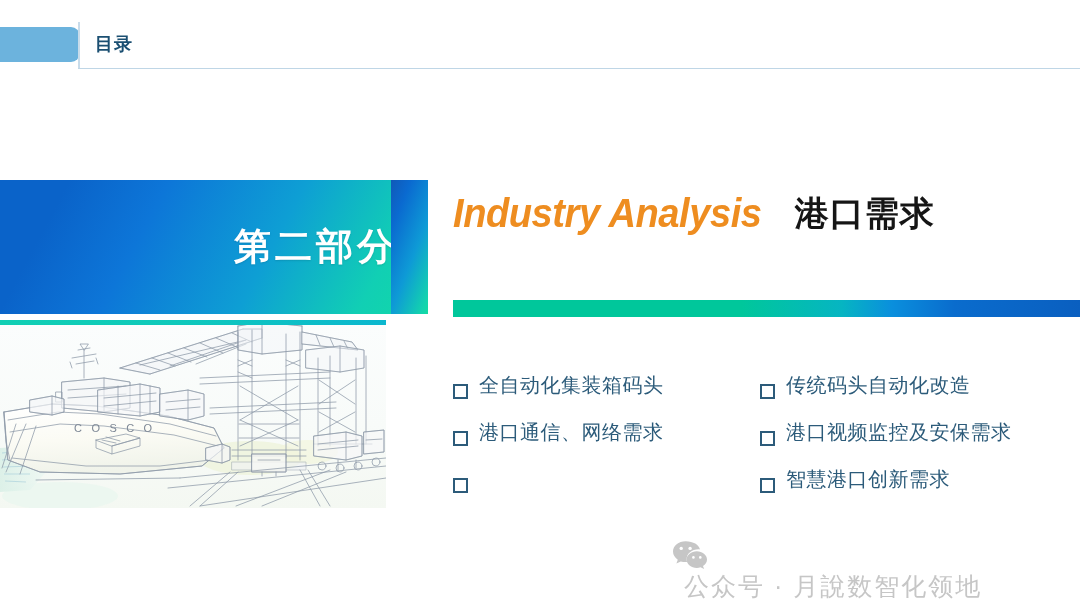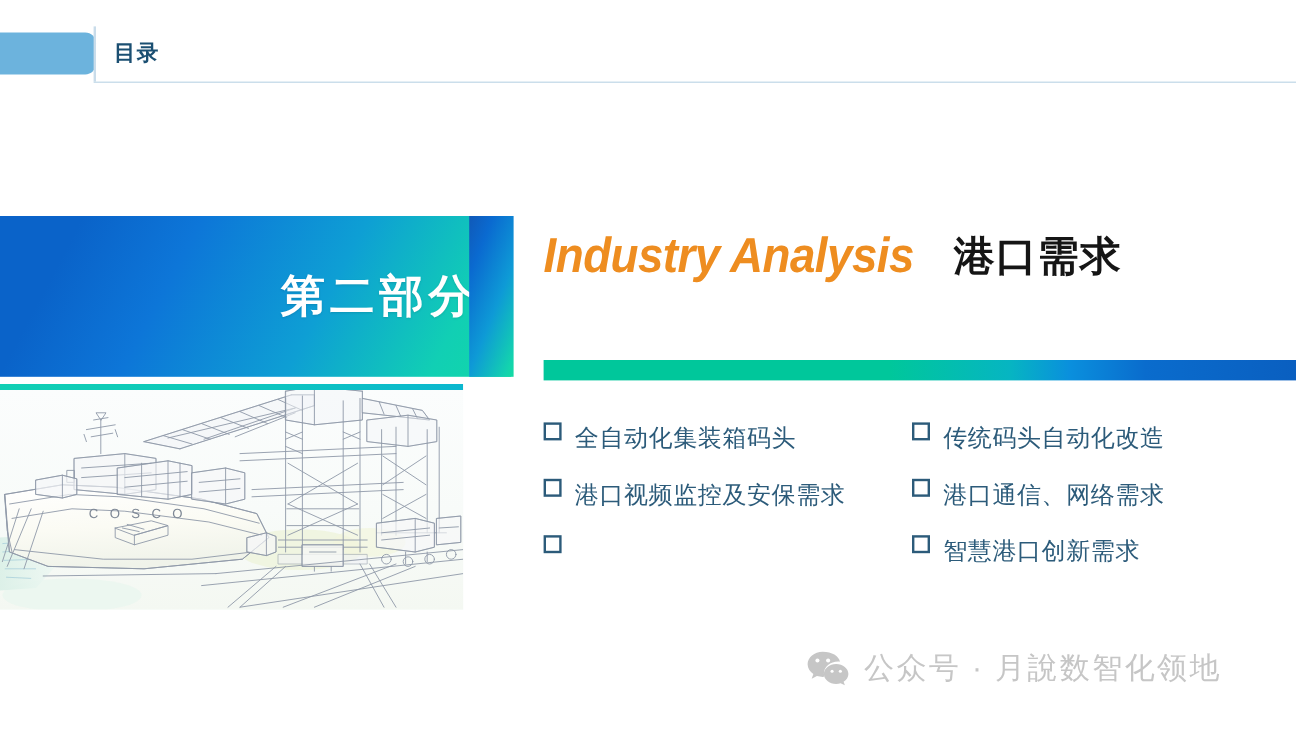--- a/index.html
+++ b/index.html
@@ -155,43 +155,44 @@
   #bullets {
     position: absolute;
     left: 453px; top: 352px;
     width: 627px;
     display: grid;
     grid-template-columns: 307px 320px;
     grid-auto-rows: 47px;
   }
   .bullet-item {
     display: flex;
-    align-items: flex-start;
+    align-items: flex-end;
     white-space: nowrap;
   }
   .bullet-mark {
     width: 11px; height: 11px;
     border: 2.5px solid #2c5b7a;
     margin-right: 11px;
     flex: 0 0 auto;
   }
   .bullet-text {
     font-size: 20px;
     color: #2c5b7a;
     letter-spacing: 0.5px;
   }
 
   
   #watermark {
     position: absolute;
     left: 672px; top: 540px;
     display: flex;
-    align-items: center;
+    align-items: flex-start;
     white-space: nowrap;
     color: #c6c6c6;
+    flex-direction: column;
   }
   #watermark .wm-text {
     font-size: 25px;
     letter-spacing: 2px;
     margin-left: 12px;
   }
 </style>
 </head>
 <body>
 
@@ -422,25 +423,25 @@
     <div class="bullet-item">
       <span class="bullet-mark"></span>
       <span class="bullet-text">全自动化集装箱码头</span>
     </div>
     <div class="bullet-item">
       <span class="bullet-mark"></span>
       <span class="bullet-text">传统码头自动化改造</span>
     </div>
     <div class="bullet-item">
       <span class="bullet-mark"></span>
+      <span class="bullet-text">港口通信、网络需求</span>
+    </div>
+    <div class="bullet-item">
+      <span class="bullet-mark"></span>
       <span class="bullet-text">港口视频监控及安保需求</span>
-    </div>
-    <div class="bullet-item">
-      <span class="bullet-mark"></span>
-      <span class="bullet-text">港口通信、网络需求</span>
     </div>
     <div class="bullet-item">
       <span class="bullet-mark"></span>
     </div>
     <div class="bullet-item">
       <span class="bullet-mark"></span>
       <span class="bullet-text">智慧港口创新需求</span>
     </div>
   </div>
 

